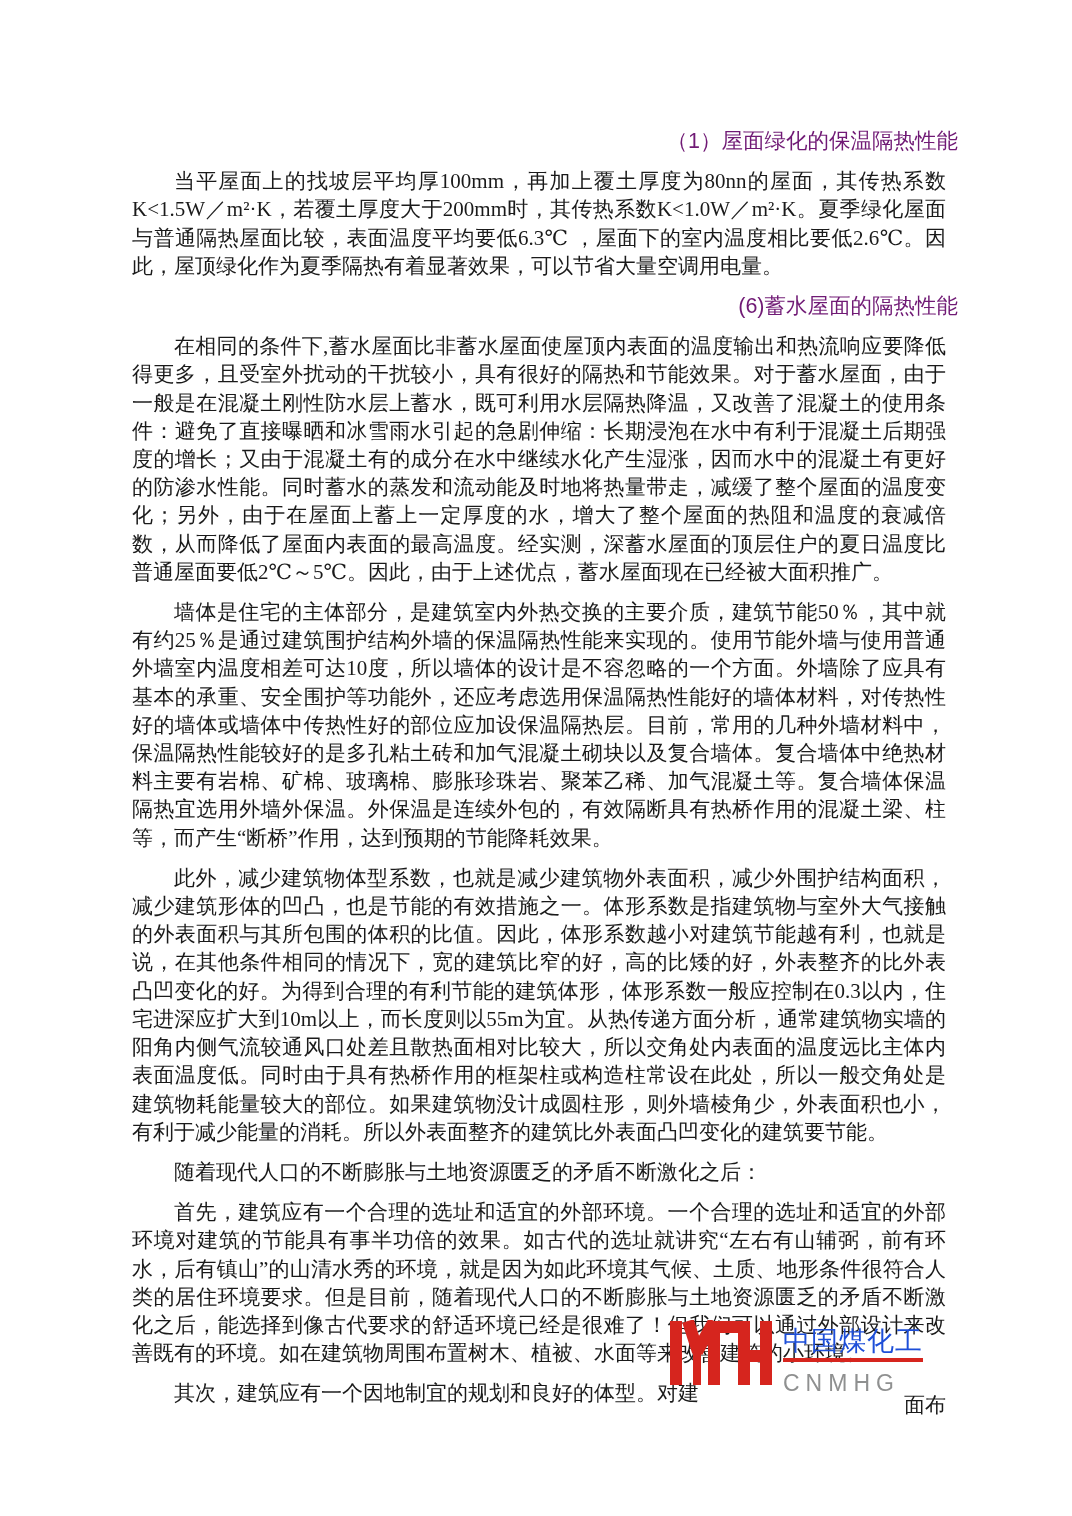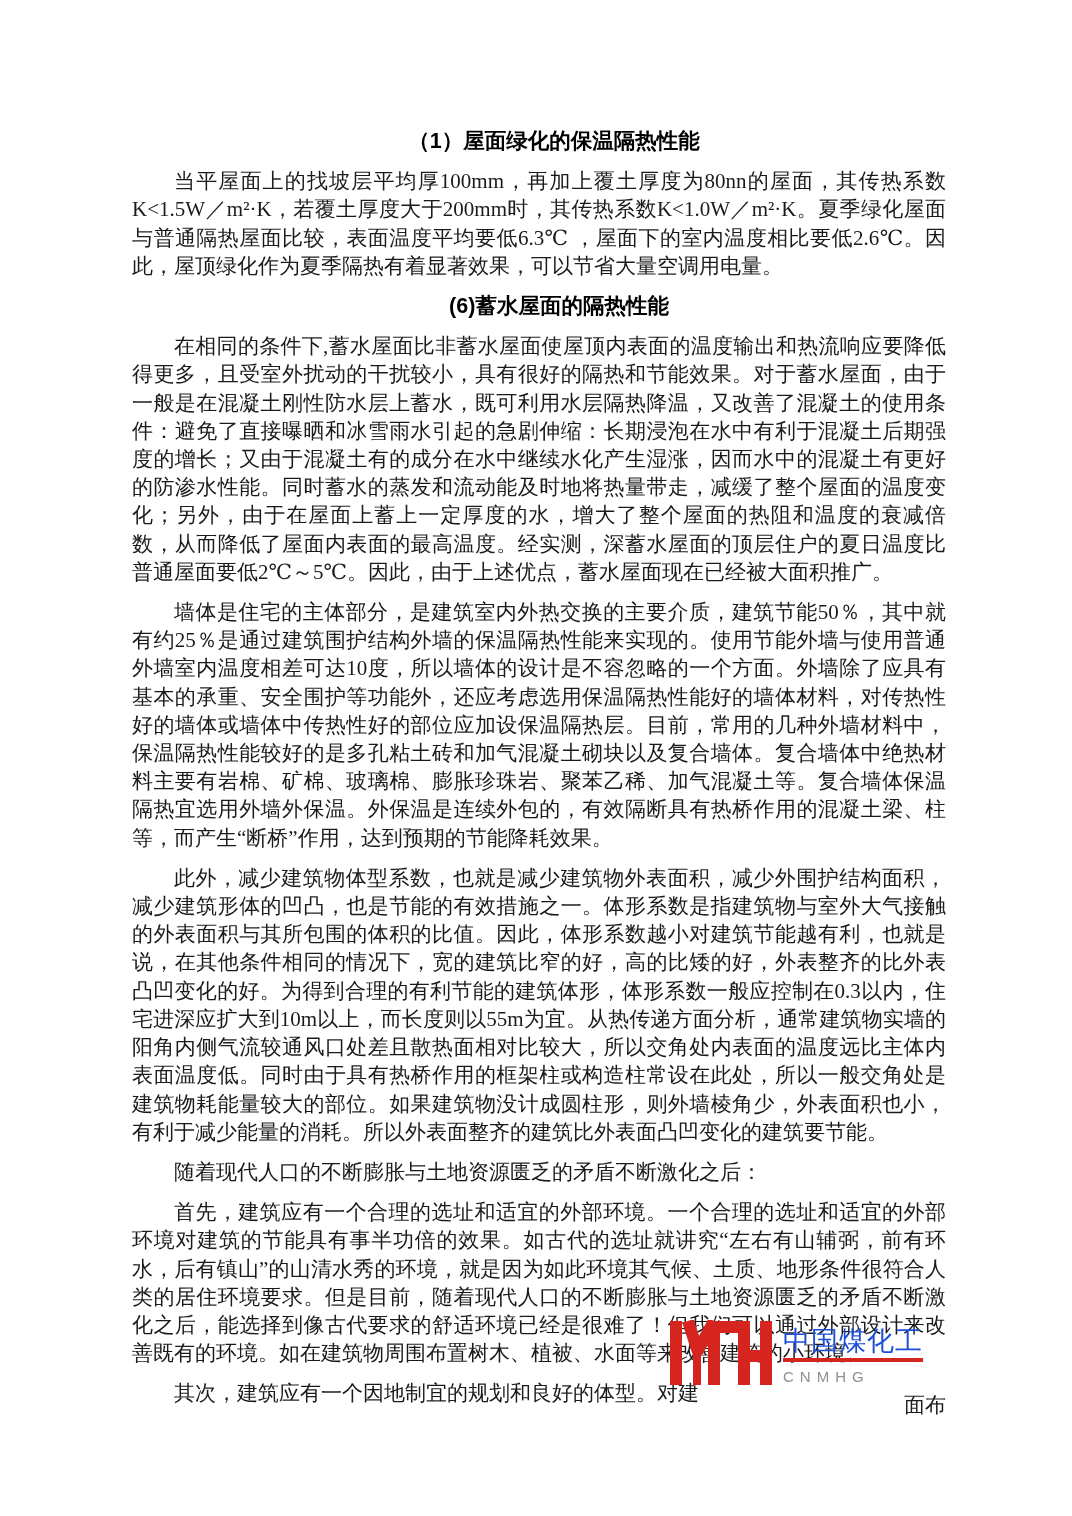--- a/index.html
+++ b/index.html
@@ -14,24 +14,24 @@
     position:absolute;
     left:120px;top:127px;width:838px;
     font-size:21px;line-height:28.2px;
     color:#1a1a1a;
     text-align:justify;
   }
   .content p{margin:12px;padding:0;text-indent:42px;}
   .content h3{
     margin:0;padding:0;
     font-size:21.5px;line-height:28.2px;
-    font-weight:bold;
-    color:#000000;
+    font-weight:normal;
+    color:#701a75;
     font-family:"Liberation Sans","DejaVu Sans",sans-serif;
-    text-align:center;
+    text-align:right;
   }
   h3.h-paren1{text-indent:30px;}
   h3.h-paren2{text-indent:40px;}
   h3.h-num{text-indent:64px;}
   .lastline{position:relative;}
   .ll-after{position:absolute;right:0;top:12px;text-indent:0;}
   
   .watermark{
     position:absolute;left:668px;top:1320px;
     display:flex;align-items:flex-start;
@@ -41,23 +41,23 @@
   .wm-cn{
     font-family:"Liberation Sans","DejaVu Sans",sans-serif;
     font-size:27px;line-height:27px;letter-spacing:1px;
     color:#1d4ed8;
     border-bottom:4px solid #d6251e;
     padding-bottom:3px;
     white-space:nowrap;
   }
   .wm-en{
     font-family:"Liberation Sans","DejaVu Sans",sans-serif;
-    font-size:15px;line-height:23px;letter-spacing:6px;
+    font-size:23px;line-height:23px;letter-spacing:6px;
     color:#8f9090;
-    margin-top:3px;
+    margin-top:10px;
     white-space:nowrap;
   }
 </style>
 </head>
 <body>
 
 <div class="page">
   <div class="content">
 
     <h3 class="h-paren1">（1）屋面绿化的保温隔热性能</h3>

